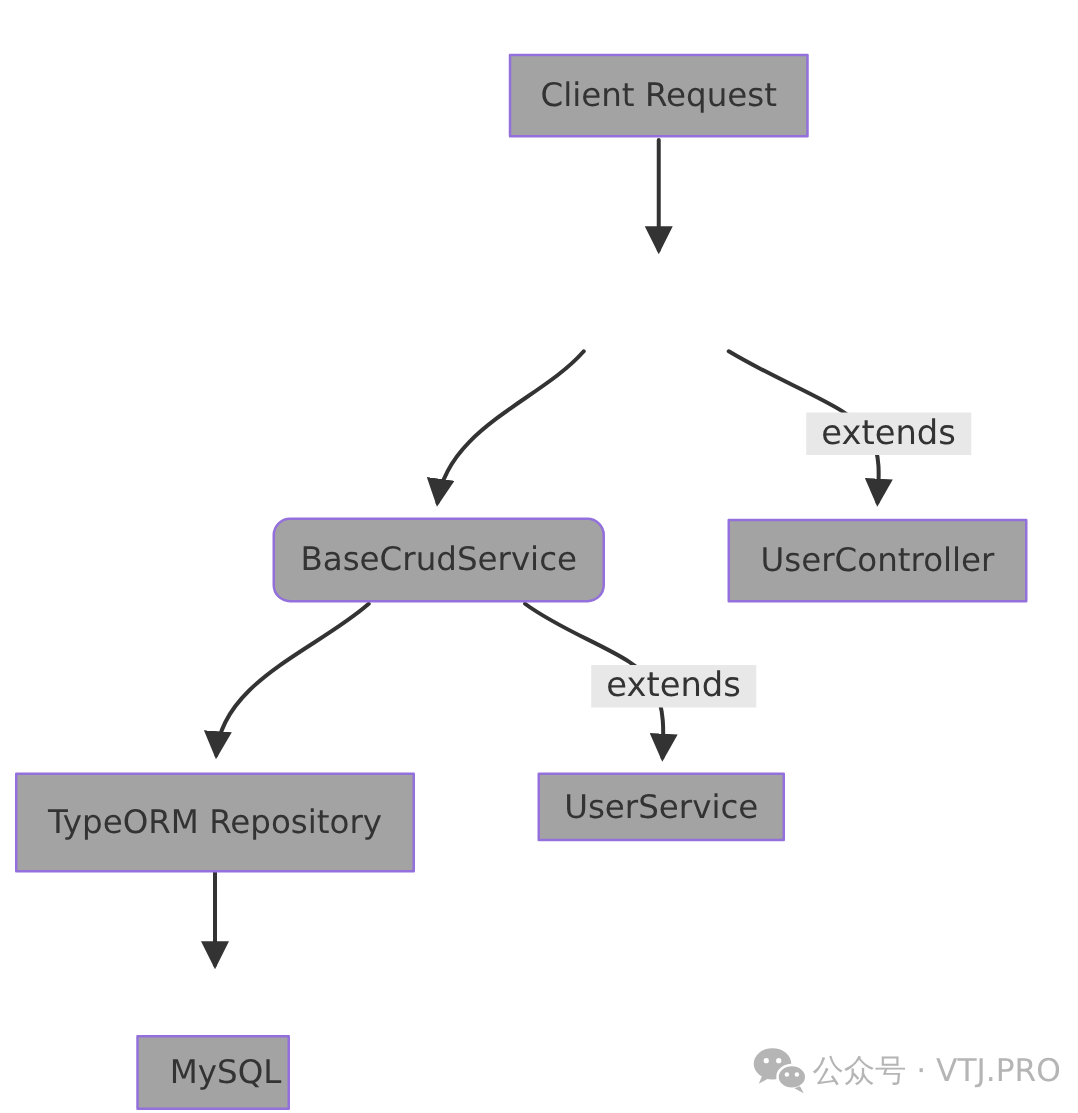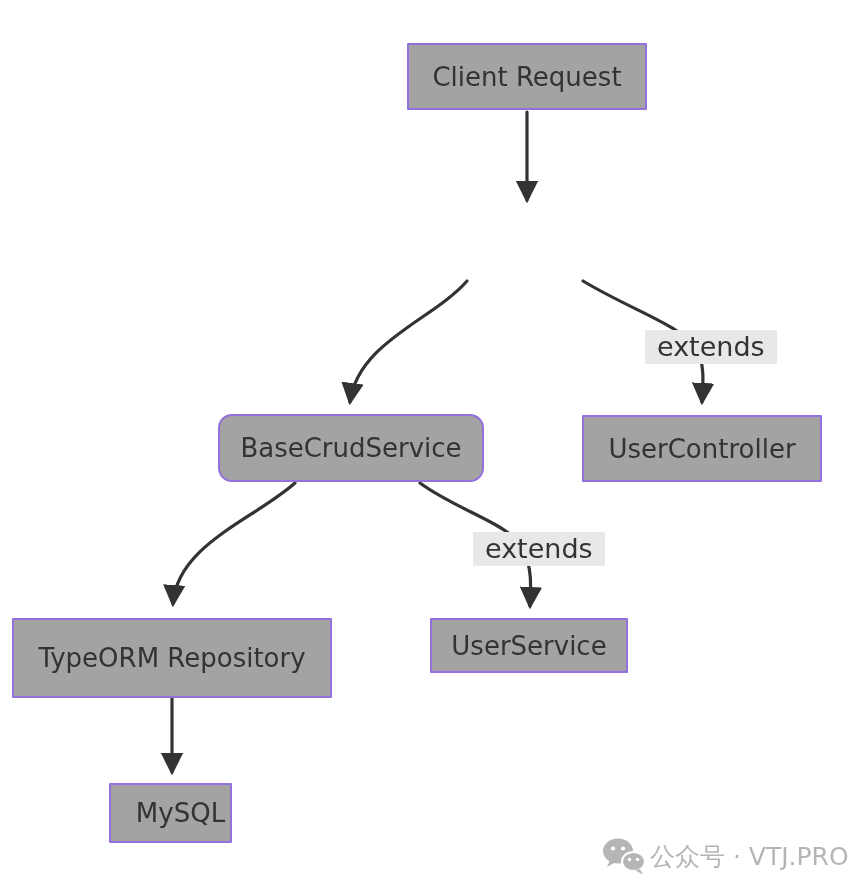--- a/index.html
+++ b/index.html
@@ -49,21 +49,21 @@
     white-space: nowrap;
     z-index: 3;
   }
   
   .n-client     { left: 407px; top: 43px;  width: 240px; height: 67px; }
   .n-controller { left: 372px; top: 211px; width: 308px; height: 69px; }
   .n-service    { left: 218px; top: 414px; width: 266px; height: 68px; border-radius: 14px; }
   .n-usercontroller { left: 582px; top: 415px; width: 240px; height: 67px; }
   .n-typeorm    { left: 12px;  top: 618px; width: 320px; height: 80px; }
   .n-userservice{ left: 430px; top: 618px; width: 198px; height: 55px; }
-  .n-mysql      { left: 109px; top: 783px; width: 123px; height: 60px; padding-left: 20px; }
+  .n-mysql      { left: 109px; top: 828px; width: 123px; height: 60px; padding-left: 20px; }
   .l-extends1   { left: 645px; top: 330px; }
   .l-extends2   { left: 473px; top: 532px; }
 
   .watermark {
     position: absolute;
     left: 602px;
     top: 834px;
     height: 44px;
     display: flex;
     align-items: center;

